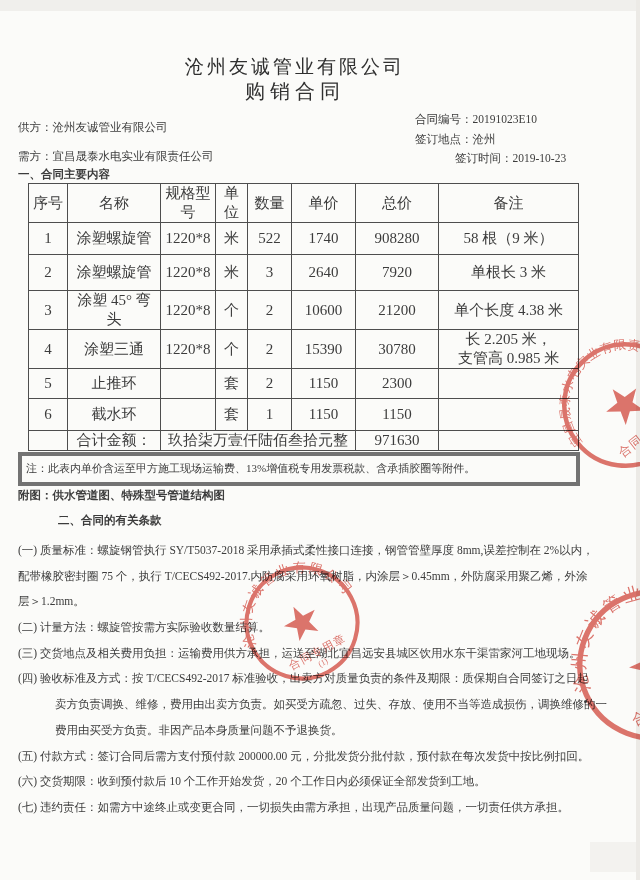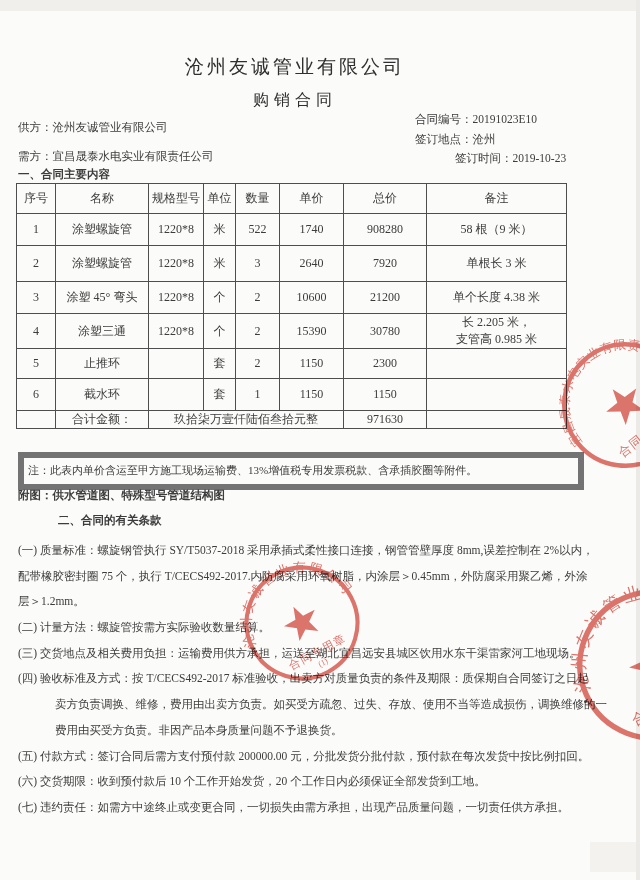--- a/index.html
+++ b/index.html
@@ -12,51 +12,51 @@
   
   .scan-top{position:absolute;left:0;top:0;width:640px;height:11px;background:#f0efec;}
   .scan-right{position:absolute;right:0;top:0;width:4px;height:880px;background:#eceae6;}
   .scan-corner{position:absolute;right:4px;bottom:8px;width:46px;height:30px;background:#f3f2ef;}
 
   .doc-title{
     position:absolute;left:0;top:54px;width:590px;text-align:center;
     font-size:19px;letter-spacing:3px;color:#2f2f2f;
   }
   .doc-subtitle{
-    position:absolute;left:0;top:90px;width:590px;text-align:center;
-    font-size:16px;letter-spacing:5px;color:#2f2f2f;
+    position:absolute;left:0;top:78px;width:590px;text-align:center;
+    font-size:20px;letter-spacing:5px;color:#2f2f2f;
   }
   .hline{position:absolute;font-size:11.5px;white-space:nowrap;color:#3c3c3c;}
   #supplier{left:18px;top:120px;}
   #buyer{left:18px;top:149px;font-family:Liberation Mono, monospace;}
   #section1{left:18px;top:167px;font-weight:600;}
   #contract-no{left:415px;top:112px;}
   #sign-place{left:415px;top:132px;}
   #sign-date{left:415px;top:151px;margin-left:40px;}
 
   table.items{
-    position:absolute;left:16px;top:183px;width:550px;
+    position:absolute;left:28px;top:183px;width:550px;
     border-collapse:collapse;table-layout:fixed;
-    font-size:12px;color:#3c3c3c;border-radius:13px;
+    font-size:15px;color:#3c3c3c;border-radius:13px;
   }
   table.items td,table.items th{
     border:1px solid #4e4e4e;text-align:center;vertical-align:middle;
     padding:0 2px;font-weight:normal;overflow:hidden;
   }
   table.items tr.hdr{height:30px;}
   table.items tr:nth-child(2){height:32px;}
   table.items tr:nth-child(3){height:36px;}
   table.items tr:nth-child(4){height:32px;}
   table.items tr:nth-child(5){height:35px;}
   table.items tr:nth-child(6){height:30px;}
   table.items tr:nth-child(7){height:32px;}
   table.items tr.total-row{height:17px;}
   .note-box{
     position:absolute;left:18px;top:452px;width:550px;height:26px;
-    border:6px solid #737373;font-size:11px;line-height:25px;
+    border:4px solid #737373;font-size:11px;line-height:25px;
     padding-left:4px;white-space:nowrap;overflow:hidden;
   }
   #attachment{left:18px;top:488px;font-weight:bold;}
   #section2{left:18px;top:513px;font-weight:600;margin-left:40px;}
 
   .clauses{position:absolute;left:18px;top:538px;width:580px;}
   .clause-line{
     height:25.7px;line-height:25.7px;font-size:11.5px;
     white-space:nowrap;overflow:visible;color:#3c3c3c;
   }

